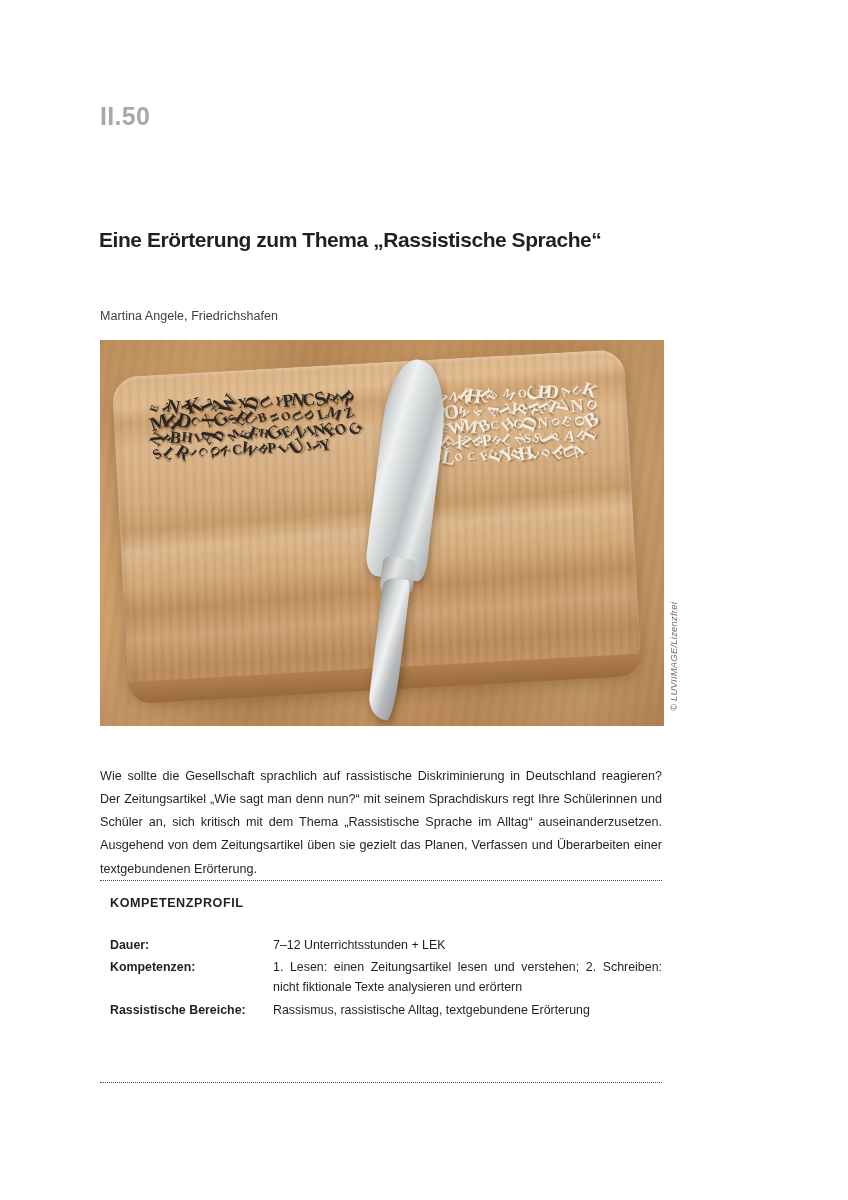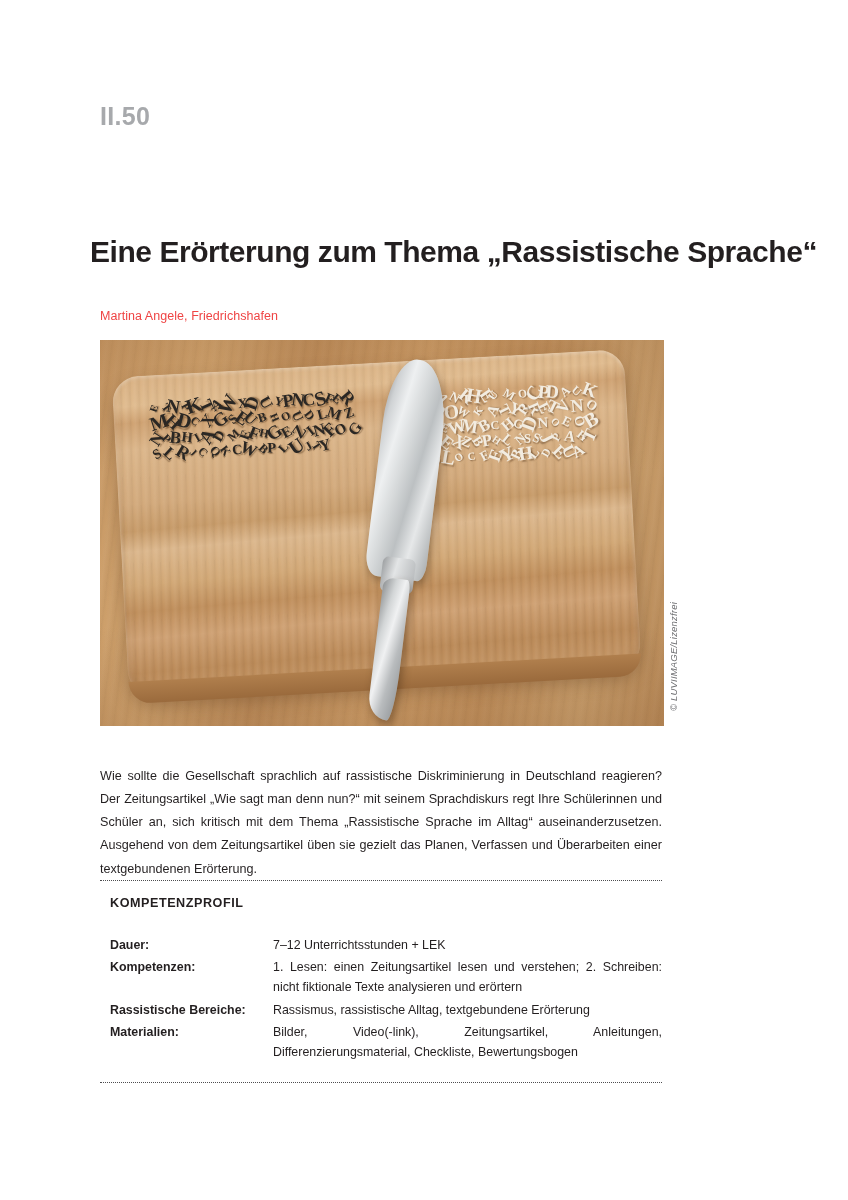--- a/index.html
+++ b/index.html
@@ -40,38 +40,38 @@
     top: 155px;
     font-size: 16.5px;
     font-weight: 700;
     letter-spacing: -0.1px;
     color: #231f20;
     line-height: 1.2;
   }
 
   .doc-title {
     position: absolute;
-    left: 90px;
+    left: 99px;
     top: 212px;
     width: 600px;
-    font-size: 30px;
+    font-size: 21px;
     font-weight: 700;
     line-height: 1.33;
     letter-spacing: -0.45px;
     color: #231f20;
   }
   .doc-title .t-line { display: block; white-space: nowrap; }
 
   .author {
     position: absolute;
     left: 100px;
     top: 309px;
     font-size: 12.5px;
     font-weight: 400;
-    color: #ef4444;
+    color: #404040;
     letter-spacing: 0.05px;
   }
 
   
   .photo-wrap {
     position: absolute;
     left: 100px;
     top: 340px;
     width: 564px;
     height: 386px;
@@ -322,22 +322,18 @@
         <td class="kp-value">7–12 Unterrichtsstunden + LEK</td>
       </tr>
       <tr>
         <td class="kp-label">Kompetenzen:</td>
         <td class="kp-value">1. Lesen: einen Zeitungsartikel lesen und verstehen; 2. Schreiben: nicht fiktionale Texte analysieren und erörtern</td>
       </tr>
       <tr class="kp-gap">
         <td class="kp-label">Rassistische Bereiche:</td>
         <td class="kp-value">Rassismus, rassistische Alltag, textgebundene Erörterung</td>
       </tr>
-      <tr>
-        <td class="kp-label">Materialien:</td>
-        <td class="kp-value">Bilder, Video(-link), Zeitungsartikel, Anleitungen, Differenzierungsmaterial, Checkliste, Bewertungsbogen</td>
-      </tr>
     </tbody>
   </table>
 
   <div class="rule rule-bottom"></div>
 
 </div>
 
 </body></html>

